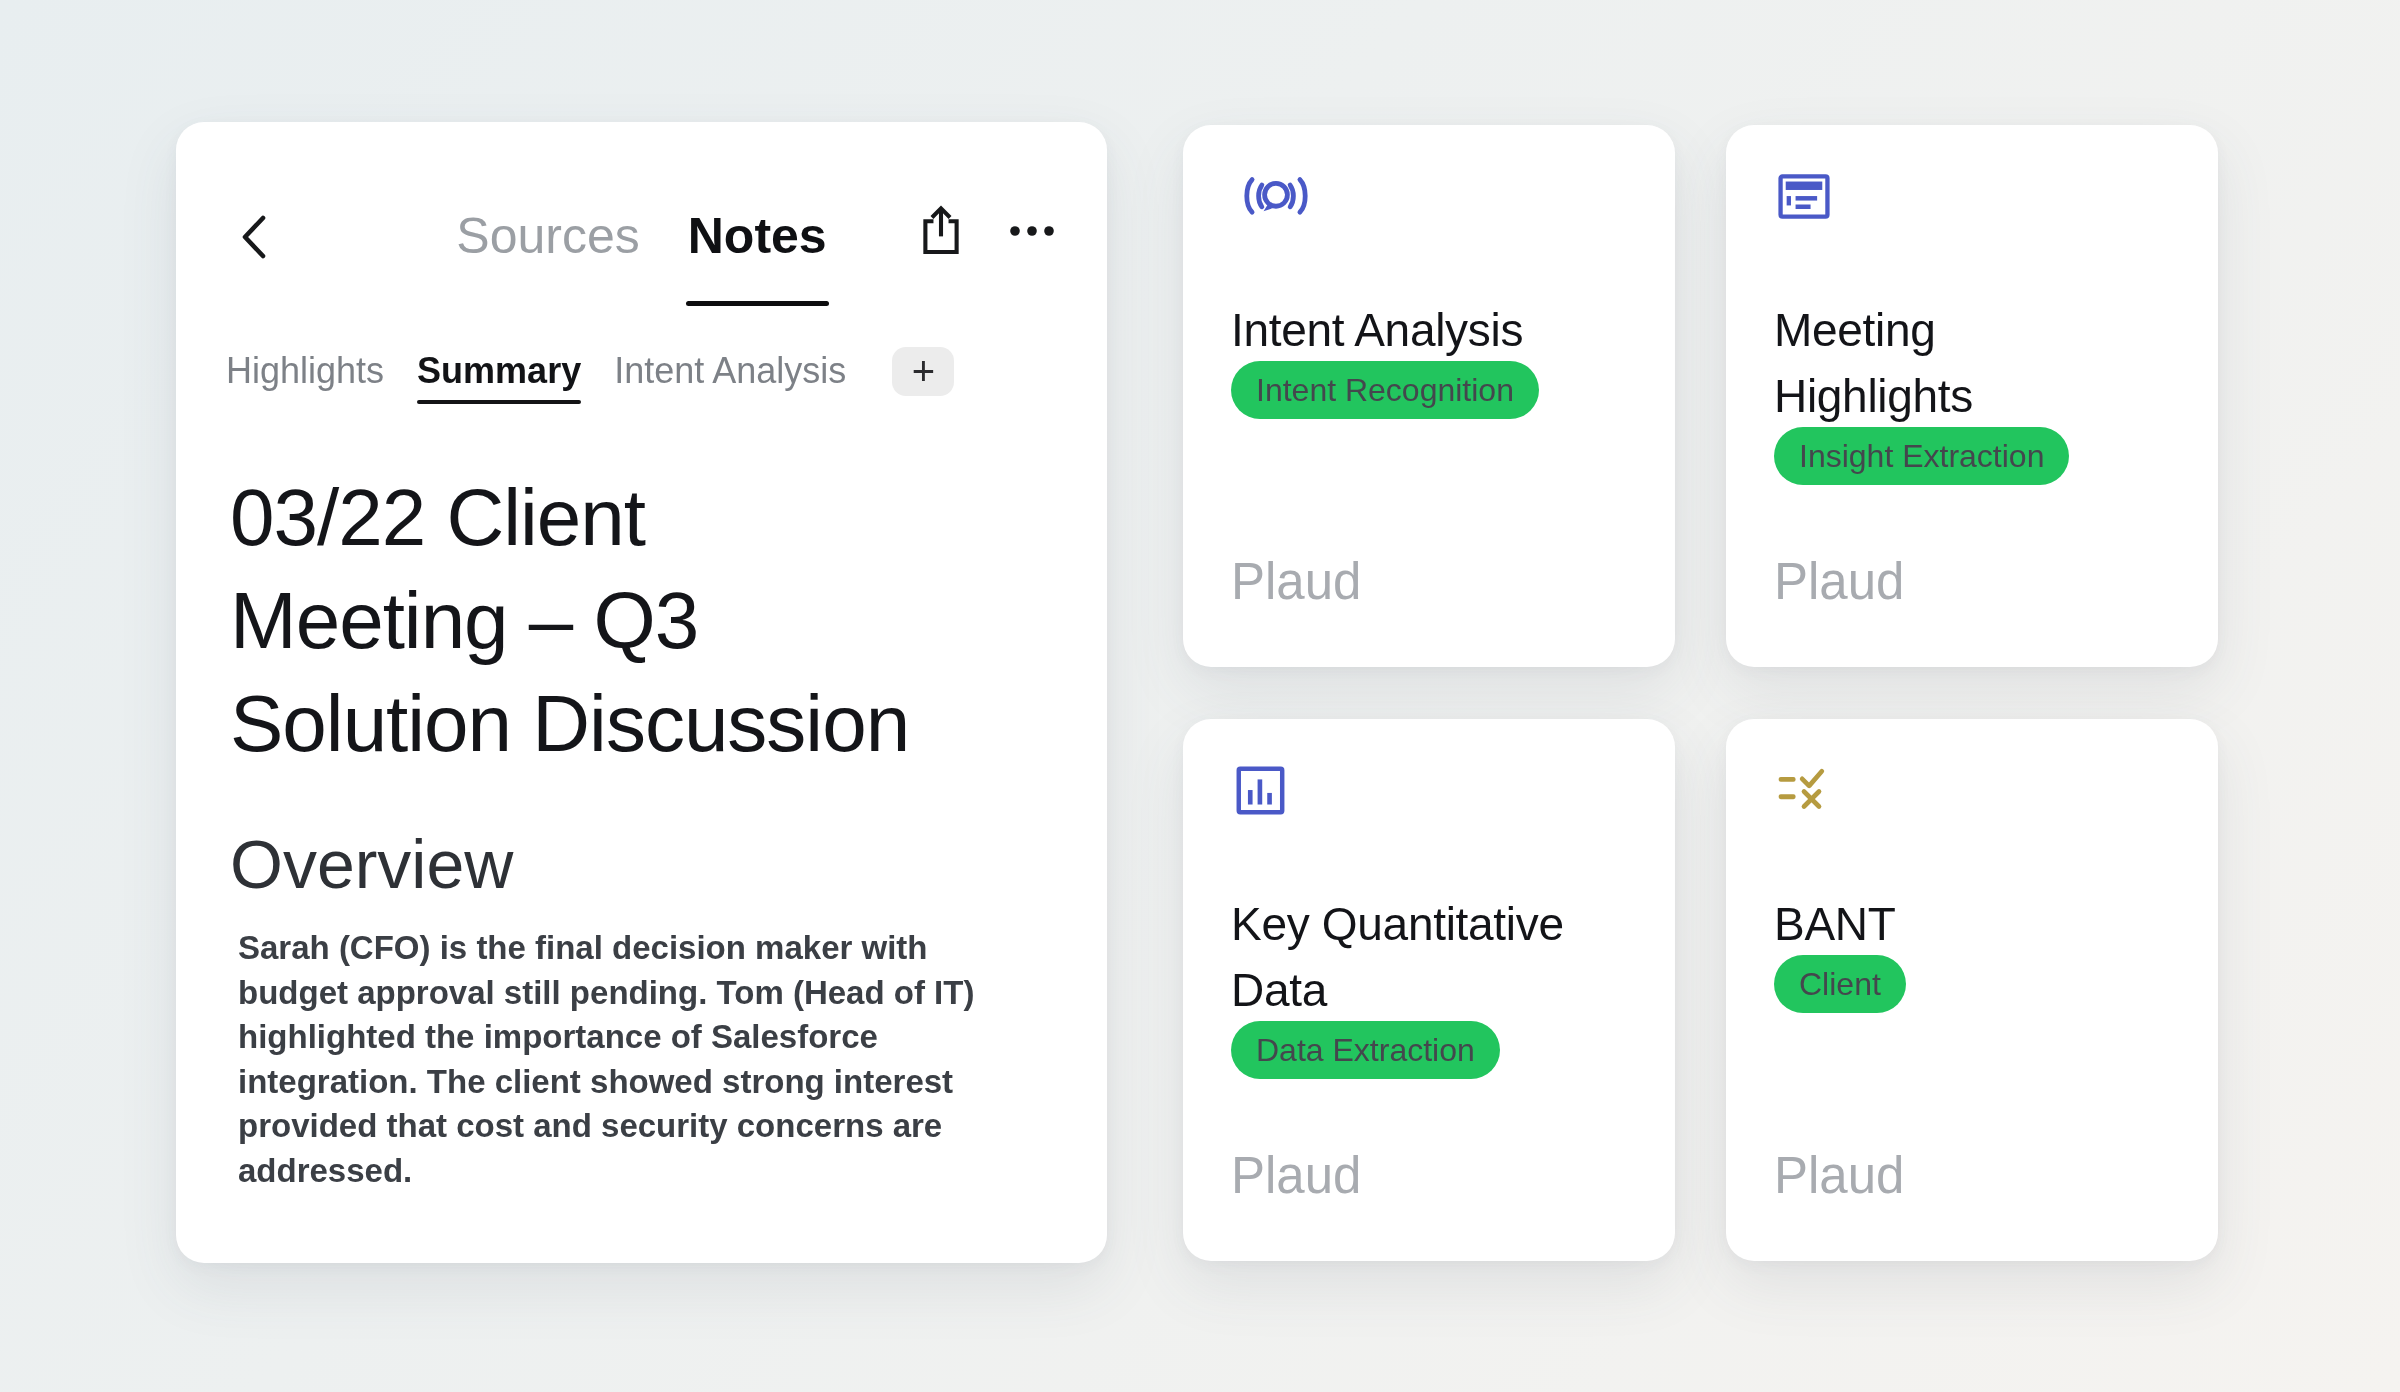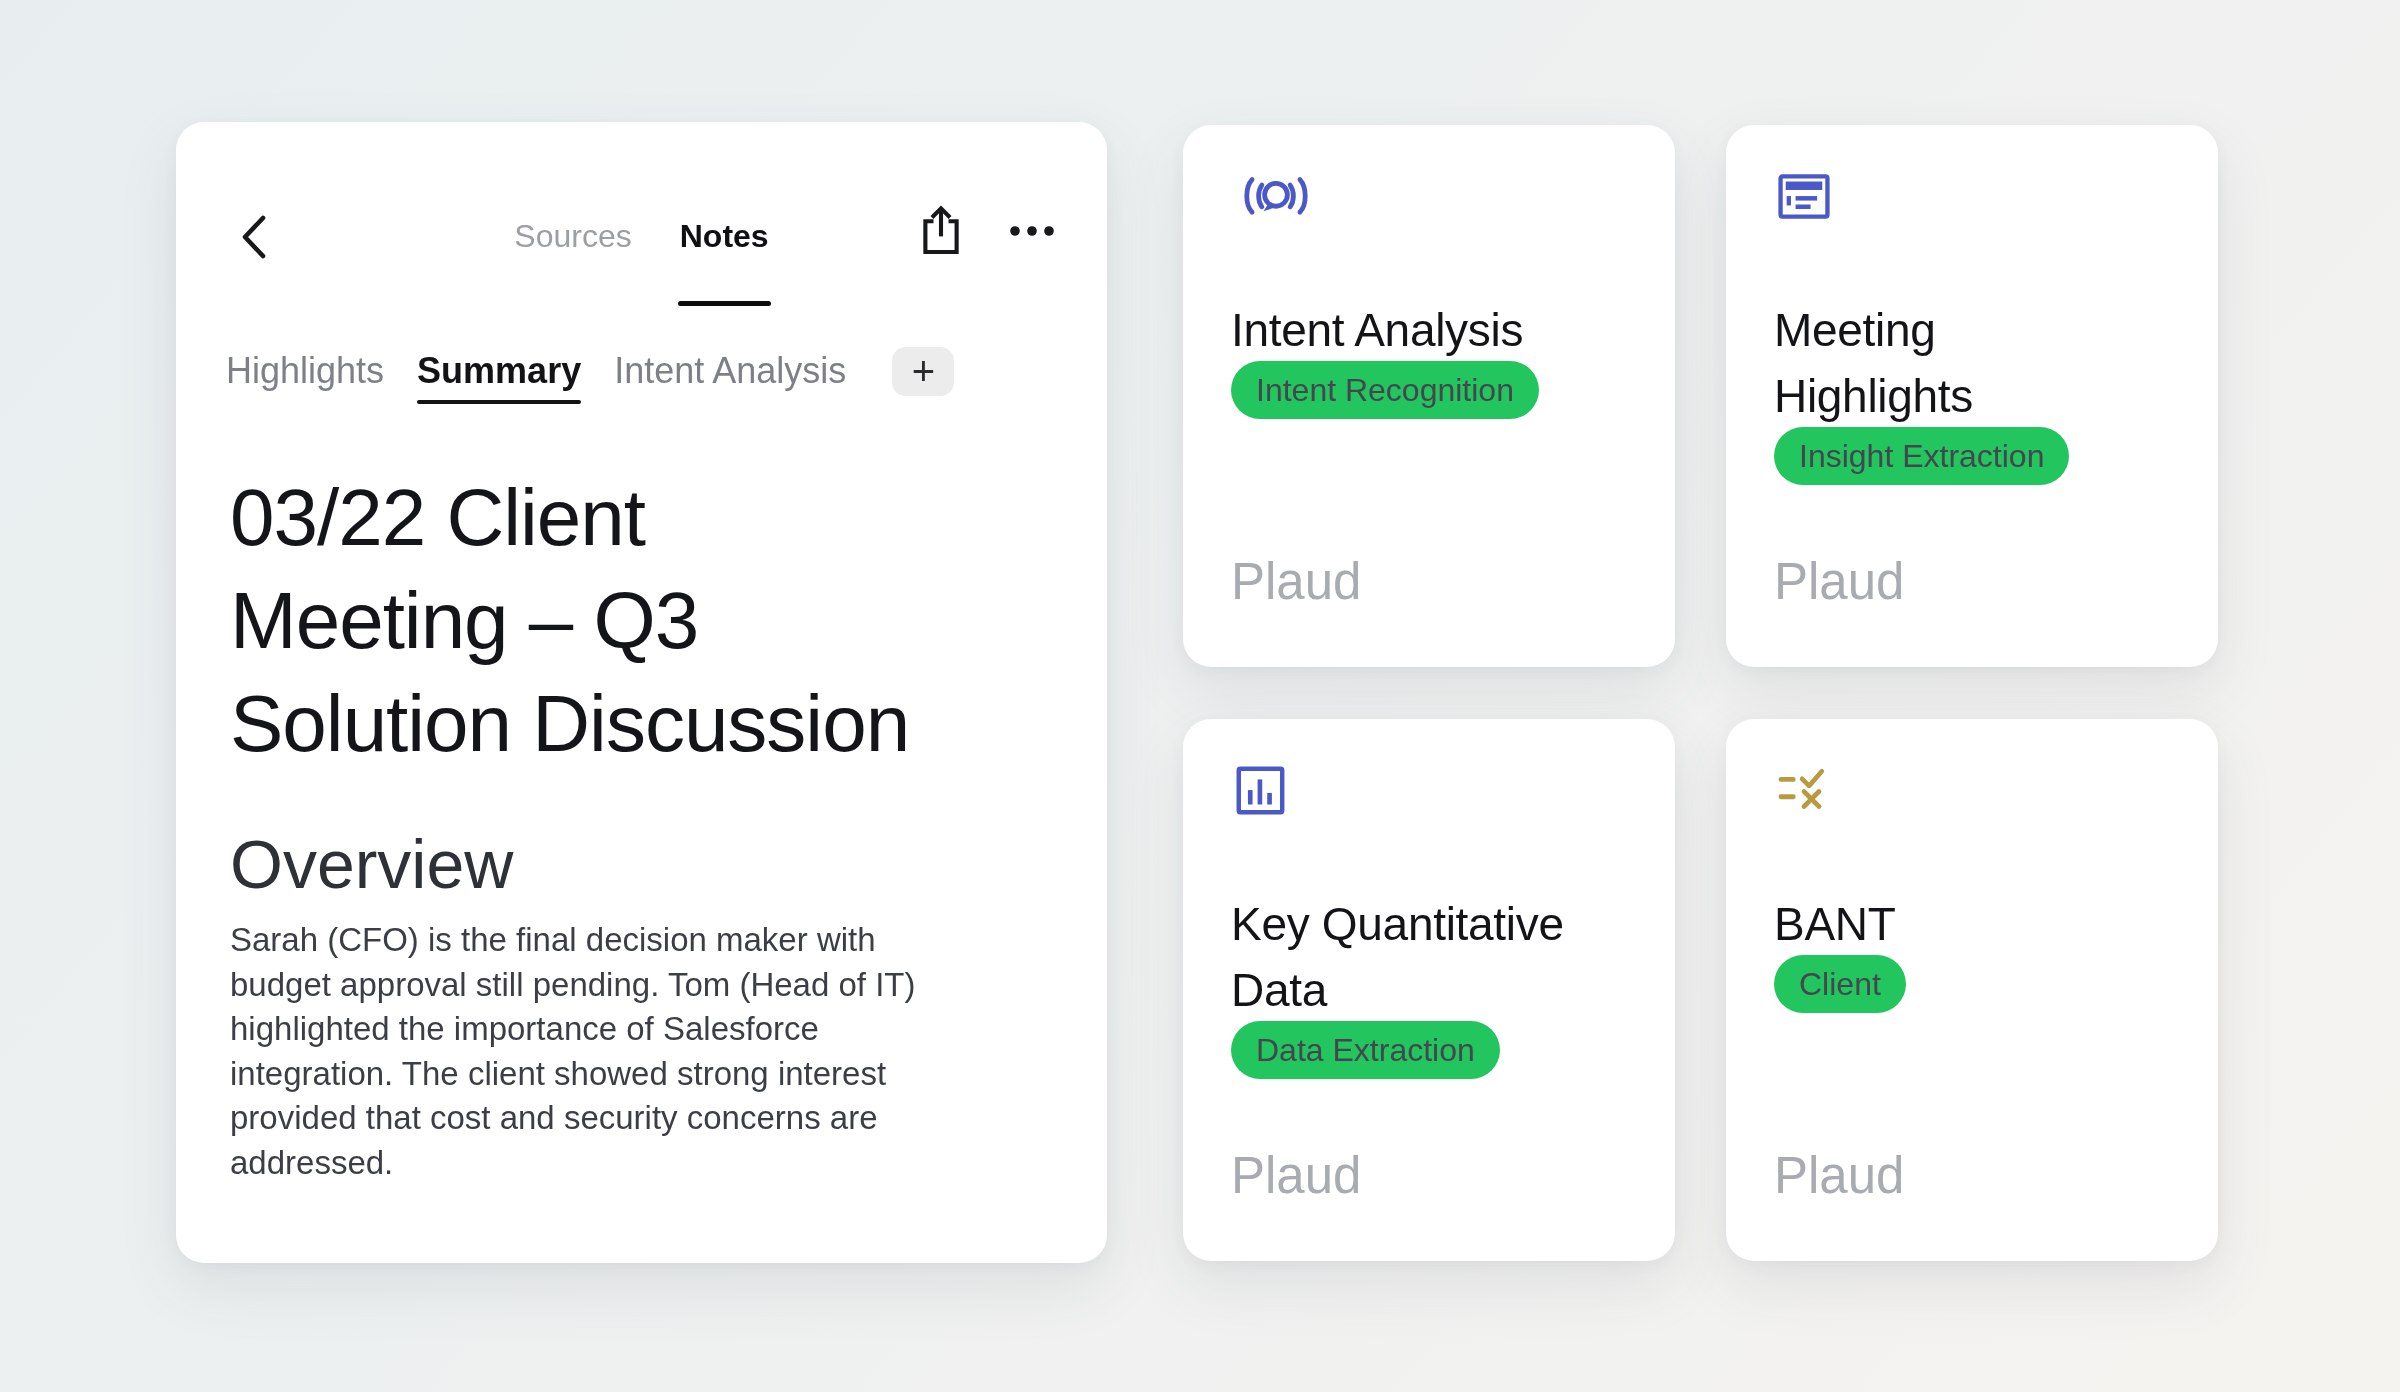--- a/index.html
+++ b/index.html
@@ -10,21 +10,21 @@
     color:#15161a;
   }
   .card{
     position:absolute;background:#ffffff;border-radius:28px;
     box-shadow:0 24px 60px rgba(70,80,95,.10),0 4px 14px rgba(70,80,95,.05);
   }
   
   .note-panel{left:176px;top:122px;width:931px;height:1141px;}
   .back-btn{position:absolute;left:60px;top:90px;width:34px;height:50px;display:flex;align-items:center;justify-content:center;cursor:pointer;}
   .nav-tabs{position:absolute;left:0;top:88px;width:100%;height:60px;display:flex;justify-content:center;gap:48px;pointer-events:none;}
-  .nav-tab{pointer-events:auto;font-size:32px;line-height:52px;color:#9b9fa4;position:relative;cursor:pointer;}
+  .nav-tab{pointer-events:auto;font-size:50px;line-height:52px;color:#9b9fa4;position:relative;cursor:pointer;}
   .nav-tab.active{color:#0f1013;font-weight:700;}
   .nav-tab.active::after{content:"";position:absolute;left:-2px;right:-2px;bottom:-36px;height:5px;background:#0d0d0f;border-radius:3px;}
   .share-btn{position:absolute;left:740px;top:80px;width:50px;height:58px;display:flex;align-items:center;justify-content:center;cursor:pointer;}
   .more-btn{position:absolute;left:828px;top:92px;width:56px;height:34px;display:flex;align-items:center;justify-content:center;cursor:pointer;}
   .doc-tabs{position:absolute;left:50px;top:224px;display:flex;align-items:center;gap:33px;}
   .doc-tab{font-size:36px;line-height:50px;color:#7d8187;position:relative;cursor:pointer;white-space:nowrap;}
   .doc-tab.active{color:#121316;font-weight:700;}
   .doc-tab.active::after{content:"";position:absolute;left:0;right:0;bottom:-8px;height:4px;background:#141416;border-radius:2px;}
   .add-tab{margin-left:13px;width:62px;height:49px;border-radius:14px;background:#ececec;display:flex;align-items:center;justify-content:center;font-size:40px;color:#2b2b2e;cursor:pointer;}
   .note-title{position:absolute;left:54px;top:344px;width:820px;font-size:80px;line-height:103px;font-weight:400;letter-spacing:-1px;color:#141519;white-space:pre-line;}
@@ -88,21 +88,21 @@
     <div class="doc-tab">Intent Analysis</div>
     <div class="add-tab">+</div>
   </div>
 
   <h1 class="note-title" style="margin:0;">03/22 Client
 Meeting – Q3
 Solution Discussion</h1>
 
   <h2 class="section-heading" style="margin:0;">Overview</h2>
 
-  <p class="body-text" style="margin:0;">Sarah (CFO) is the final decision maker with
+  <p class="body-text" style="margin:8px;font-weight:bold;">Sarah (CFO) is the final decision maker with
 budget approval still pending. Tom (Head of IT)
 highlighted the importance of Salesforce
 integration. The client showed strong interest
 provided that cost and security concerns are
 addressed.</p>
 </div>
 
 <div class="card tpl tpl-1">
   <div class="tpl-icon">
     <svg width="90" height="50" viewBox="0 0 68 46">

